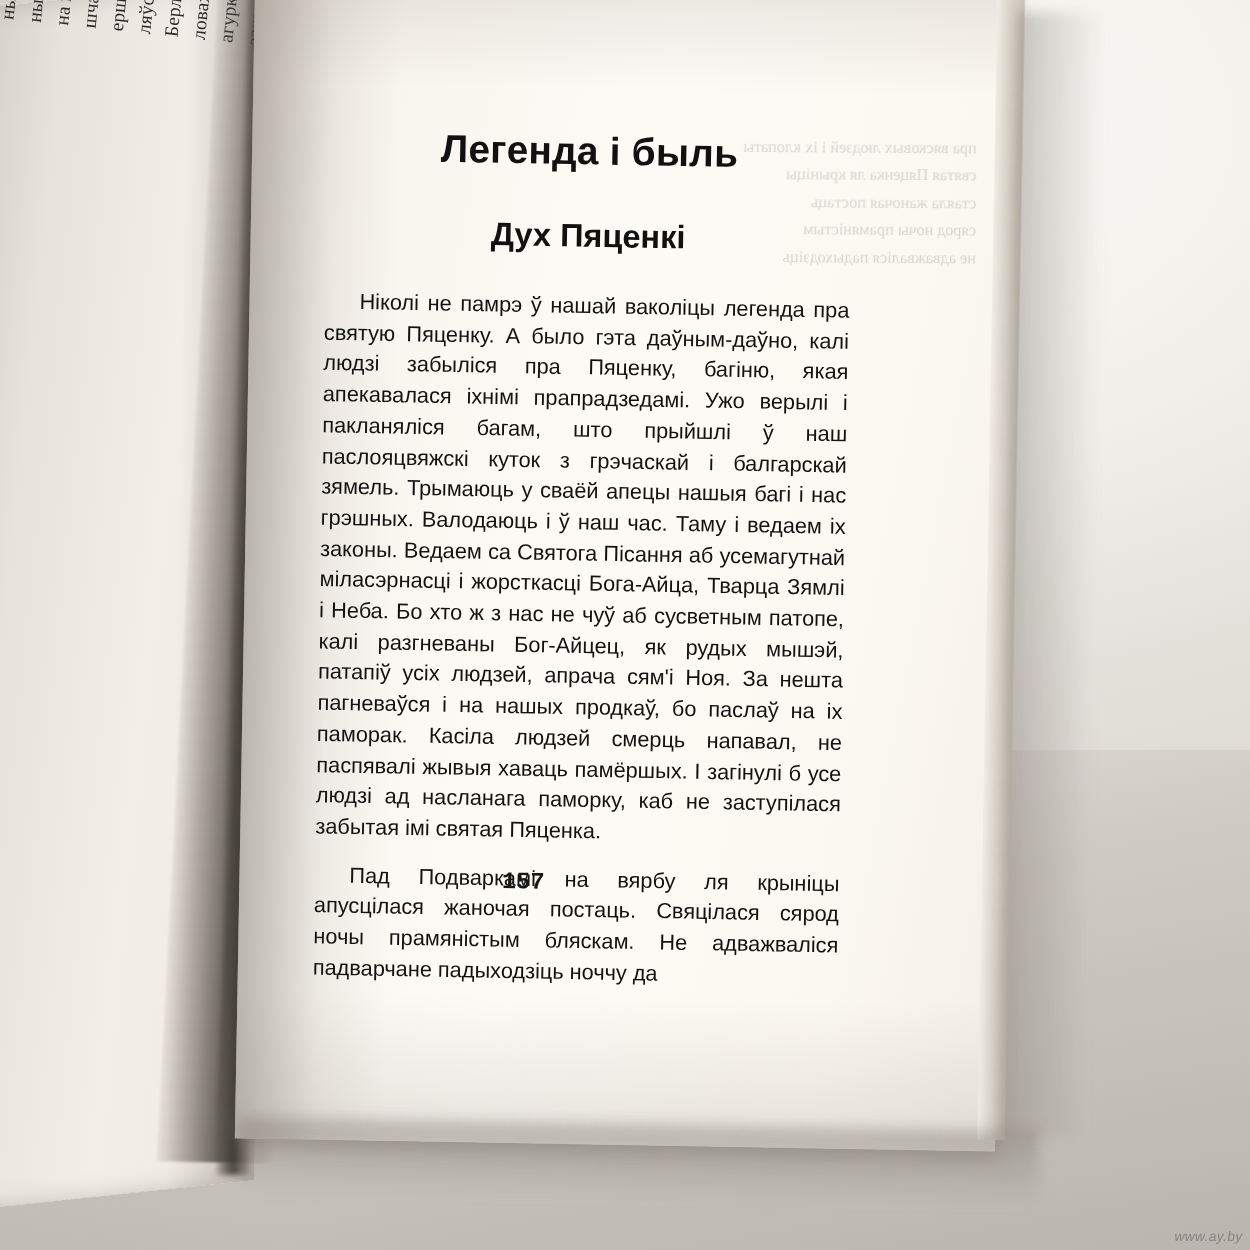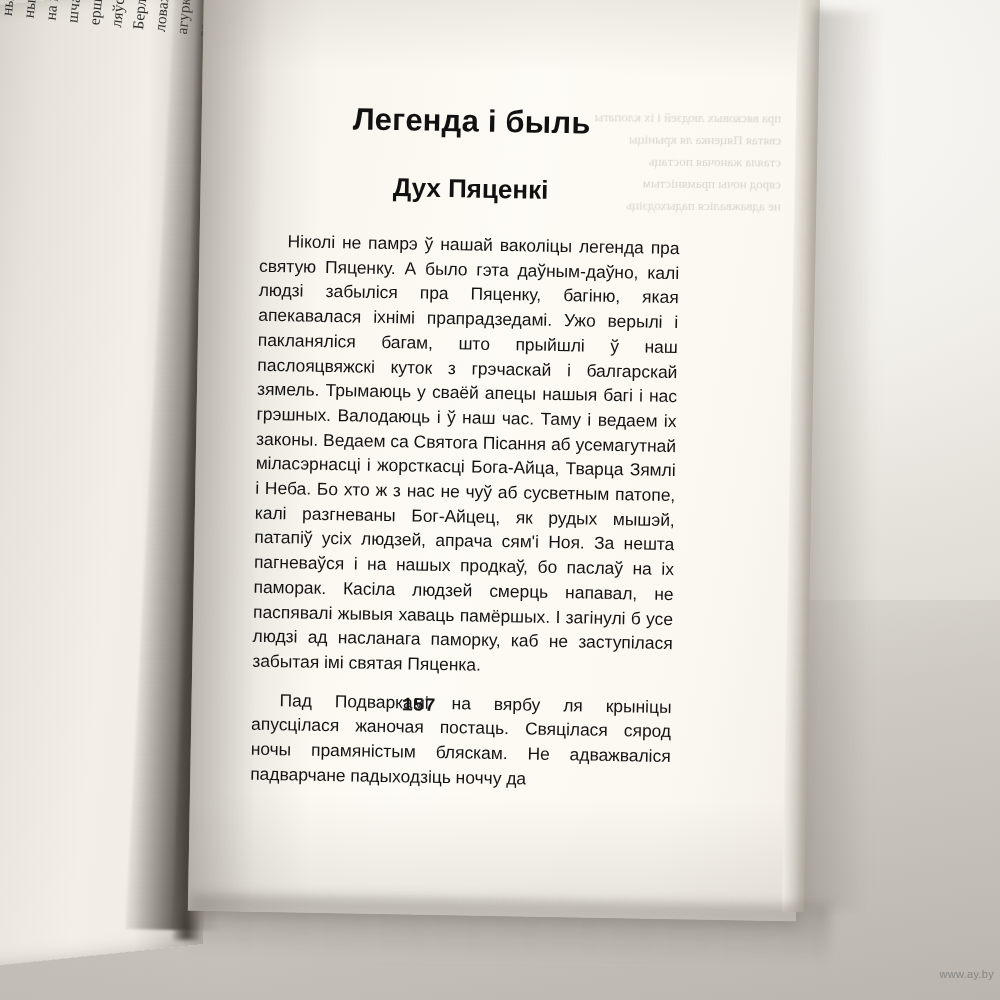--- a/index.html
+++ b/index.html
@@ -205,25 +205,26 @@
     width: 640px;
     height: 60px;
     background: linear-gradient(180deg, rgba(120,114,106,0.45) 0%, rgba(120,114,106,0.0) 100%);
     transform: rotate(1deg);
     filter: blur(6px);
   }
 
   .watermark {
     position: absolute;
     right: 6px;
-    bottom: 20px;
+    bottom: 4px;
     font-family: "Liberation Sans", sans-serif;
     font-size: 11px;
     color: rgba(90,90,90,0.55);
     letter-spacing: 0.3px;
+    font-style: italic;
   }
 </style>
 </head>
 <body>
 
 <div class="photo">
   <div class="backdrop"></div>
   <div class="backdrop-shadow-left"></div>
   <div class="backdrop-shadow-br"></div>
 

